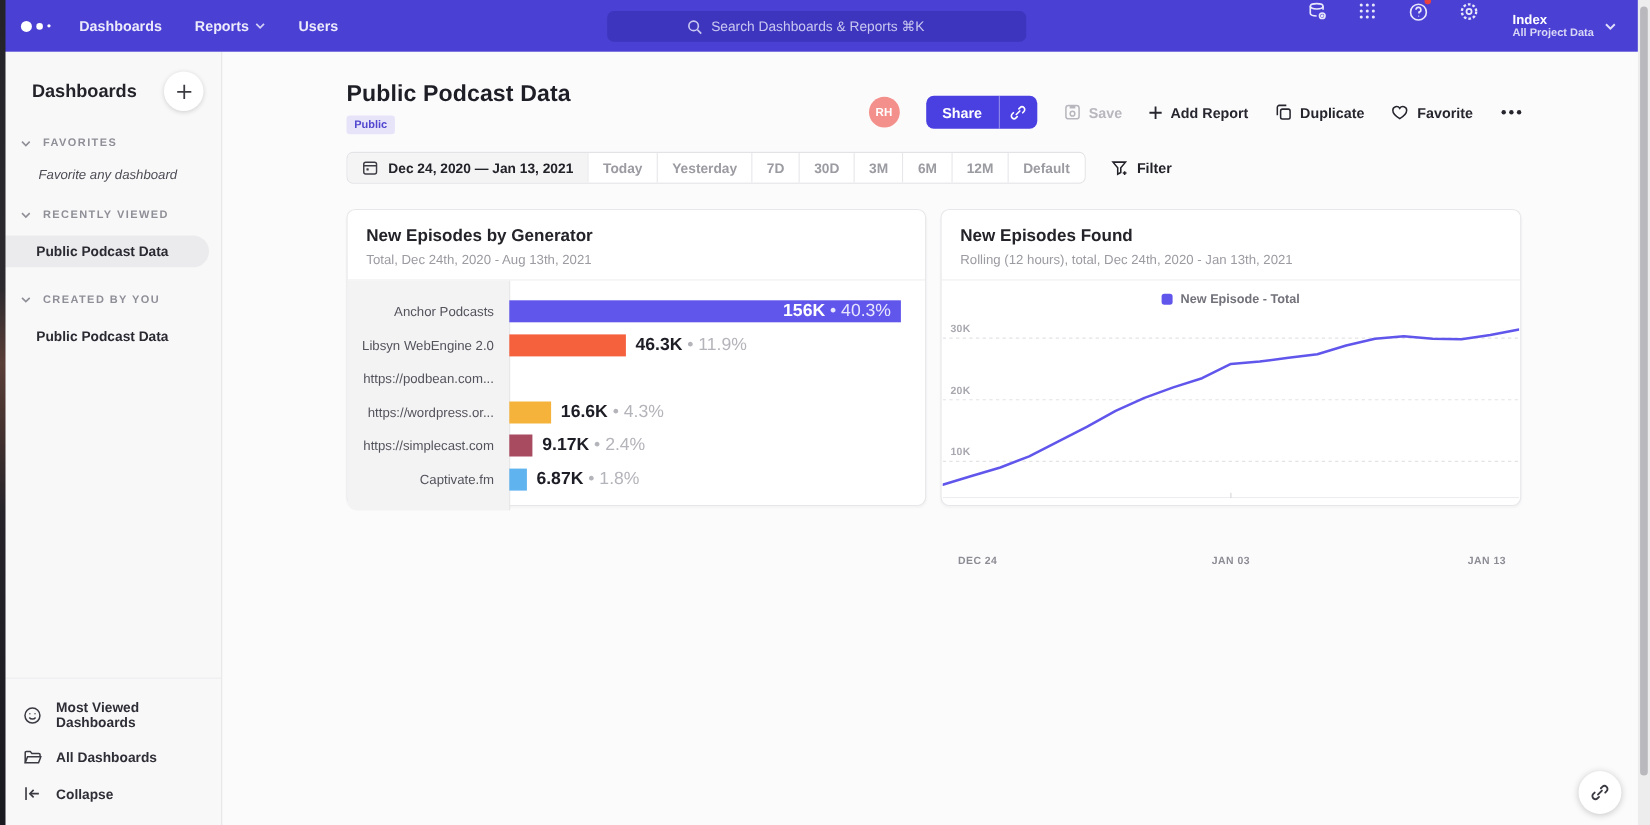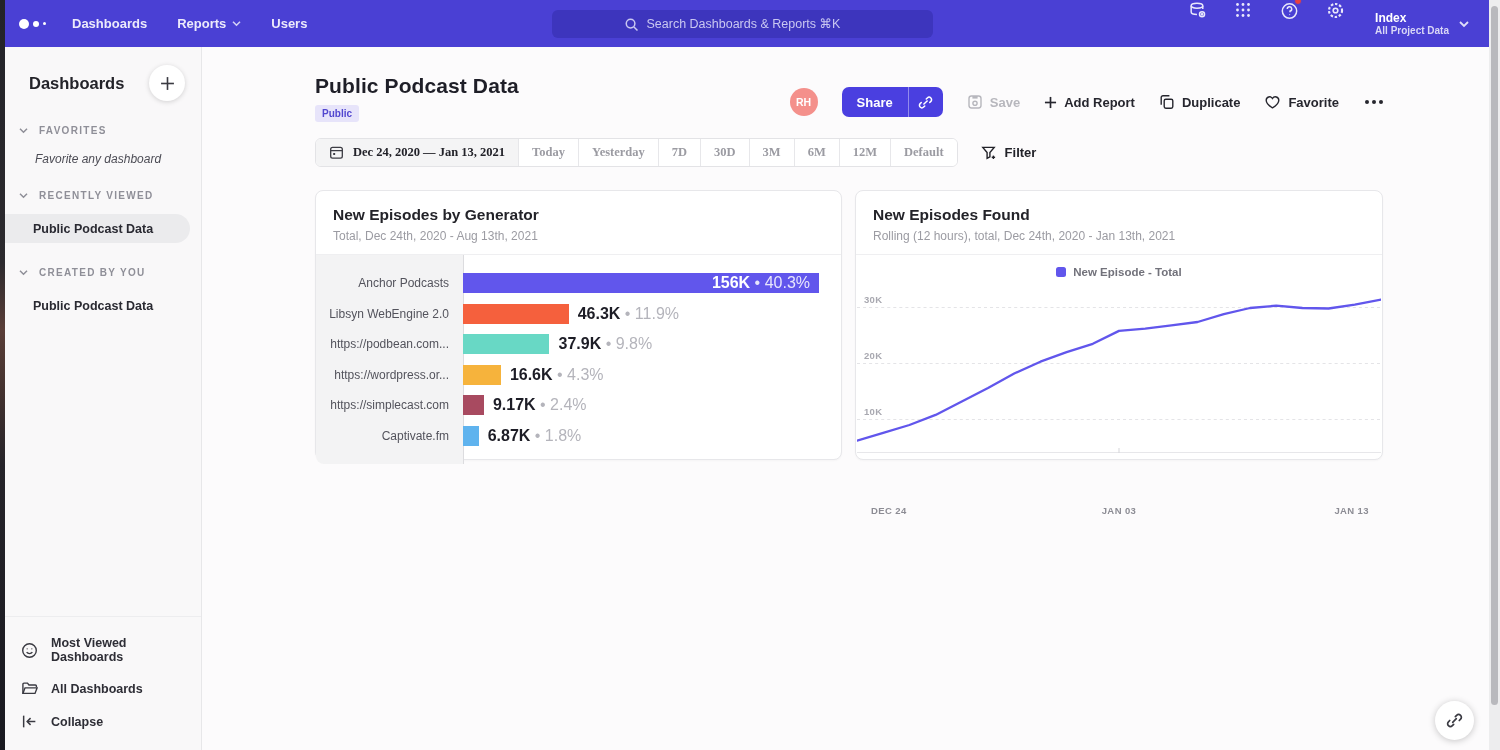--- a/index.html
+++ b/index.html
@@ -70,21 +70,21 @@
     color:#26262e; cursor:pointer; font-family:inherit; }
   .act-btn svg { flex:none; }
   .act-btn.disabled { color:#b7b7bd; cursor:default; }
   .more-dots { display:flex; gap:3px; background:none; border:none; cursor:pointer; padding:4px 2px; }
   .more-dots i { width:4px; height:4px; border-radius:50%; background:#26262e; }
 
   
   .toolbar { margin-top:16px; display:flex; align-items:center; }
   .seg-group { display:flex; height:29px; border:1px solid #e3e3e6; border-radius:6px; background:#fff; overflow:hidden; }
   .seg { display:flex; align-items:center; gap:9px; padding:0 13px; font-size:12.5px; font-weight:600; color:#9b9ba2;
-    background:#fff; border:none; border-left:1px solid #e7e7ea; cursor:pointer; font-family:Liberation Serif, serif; white-space:nowrap; }
+    background:#fff; border:none; border-left:1px solid #e7e7ea; cursor:pointer; font-family:Liberation Sans, sans-serif; white-space:nowrap; }
   .seg:first-child { border-left:none; }
   .seg.date { background:#f4f4f5; color:#222229; font-weight:700; }
   .seg.date svg { color:#3c3c44; }
   .filter-btn { display:flex; align-items:center; gap:8px; margin-left:23px; background:none; border:none; cursor:pointer;
     font-size:13px; font-weight:700; color:#222229; font-family:inherit; }
 
   
   .cards { margin-top:23px; display:flex; gap:13px; }
   .card { background:#fff; border:1px solid #e7e7ea; border-radius:8px; box-shadow:0 1px 2px rgba(20,20,40,.03); height:270px; }
   .card.c1 { width:527px; } .card.c2 { width:528px; }
@@ -378,24 +378,20 @@
               </div>
               <div class="bar-row">
                 <div class="bar-row-label">Libsyn WebEngine 2.0</div>
                 <div class="bar-track">
                   <div class="bar" style="width: 29.6795%; background: rgb(245, 96, 61);"></div>
                   <span class="bar-val outside"><span class="v">46.3K</span><span class="p"> • 11.9%</span></span>
                 </div>
               </div>
               <div class="bar-row">
                 <div class="bar-row-label">https://podbean.com...</div>
-                <div class="bar-track">
-                  <div class="bar" style="width: 24.2949%; background: rgb(104, 216, 197);"></div>
-                  <span class="bar-val outside"><span class="v">37.9K</span><span class="p"> • 9.8%</span></span>
-                </div>
               </div>
               <div class="bar-row">
                 <div class="bar-row-label">https://wordpress.or...</div>
                 <div class="bar-track">
                   <div class="bar" style="width: 10.641%; background: rgb(246, 179, 60);"></div>
                   <span class="bar-val outside"><span class="v">16.6K</span><span class="p"> • 4.3%</span></span>
                 </div>
               </div>
               <div class="bar-row">
                 <div class="bar-row-label">https://simplecast.com</div>

